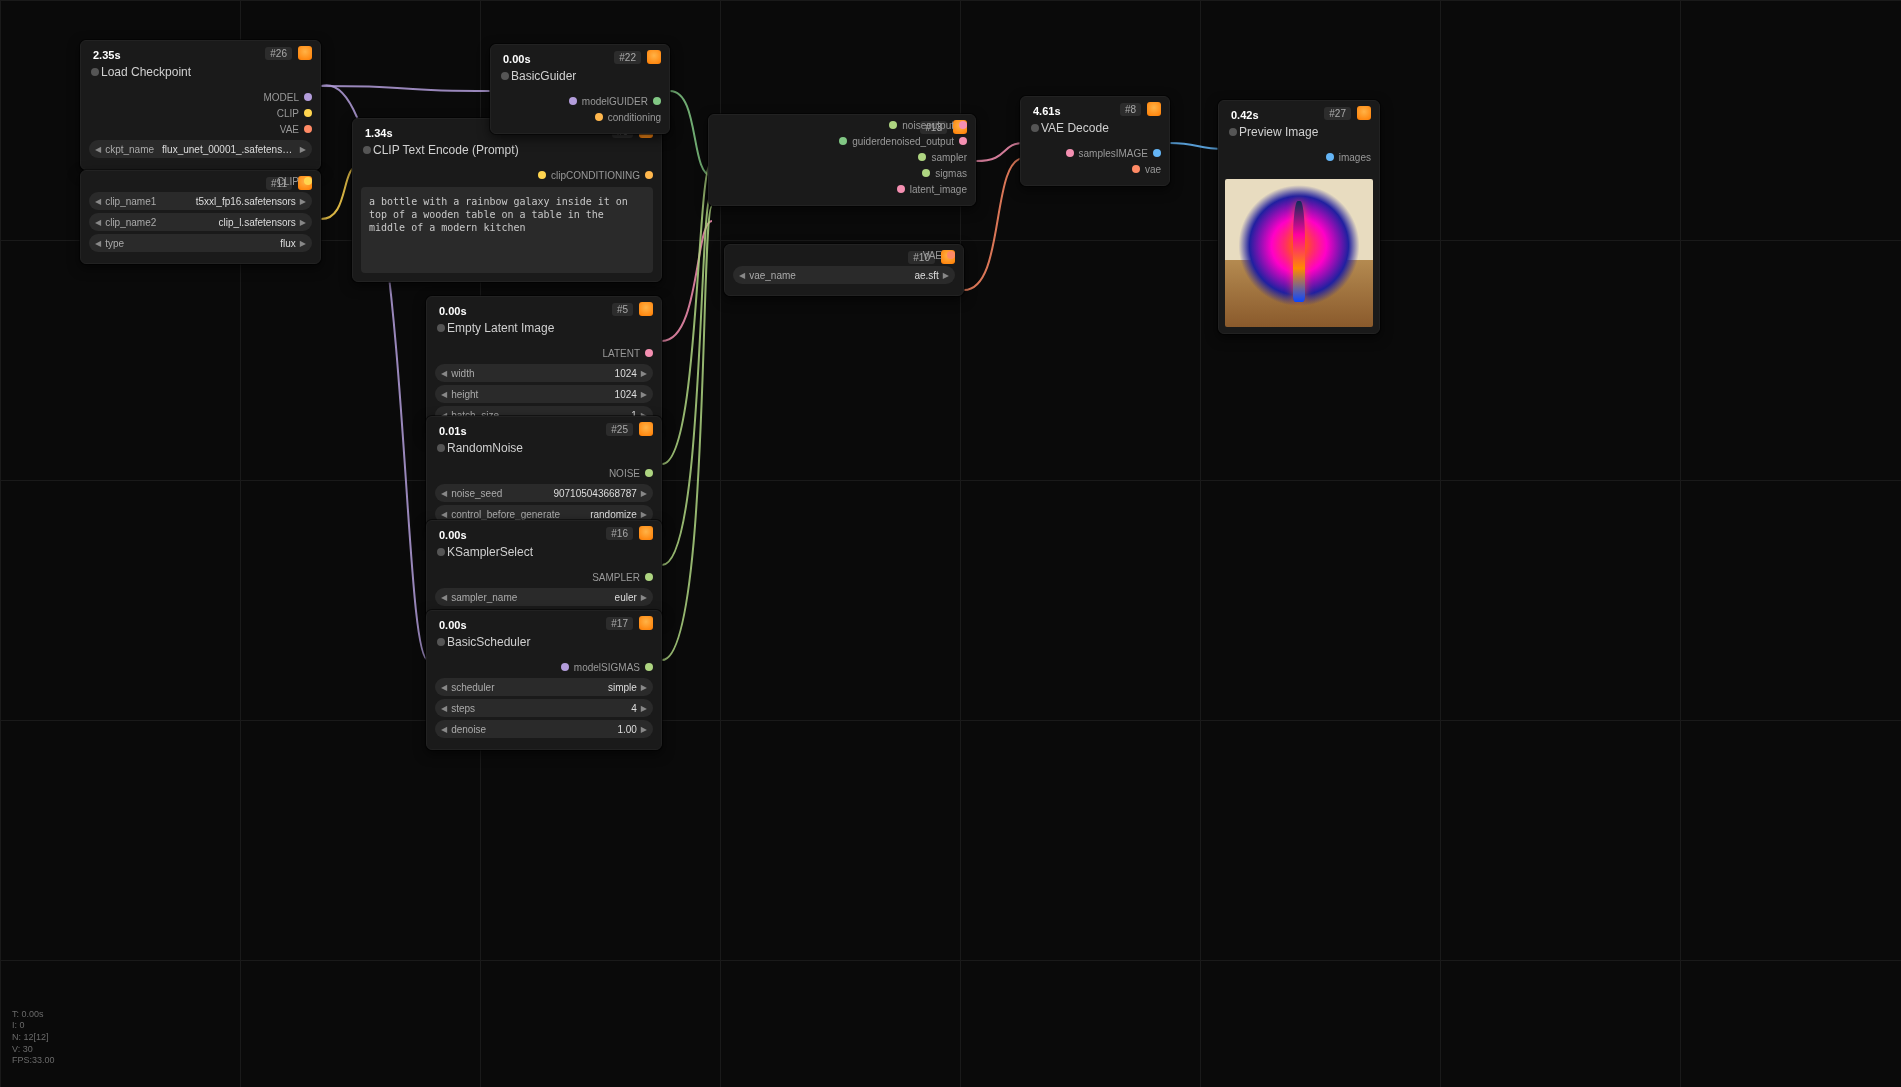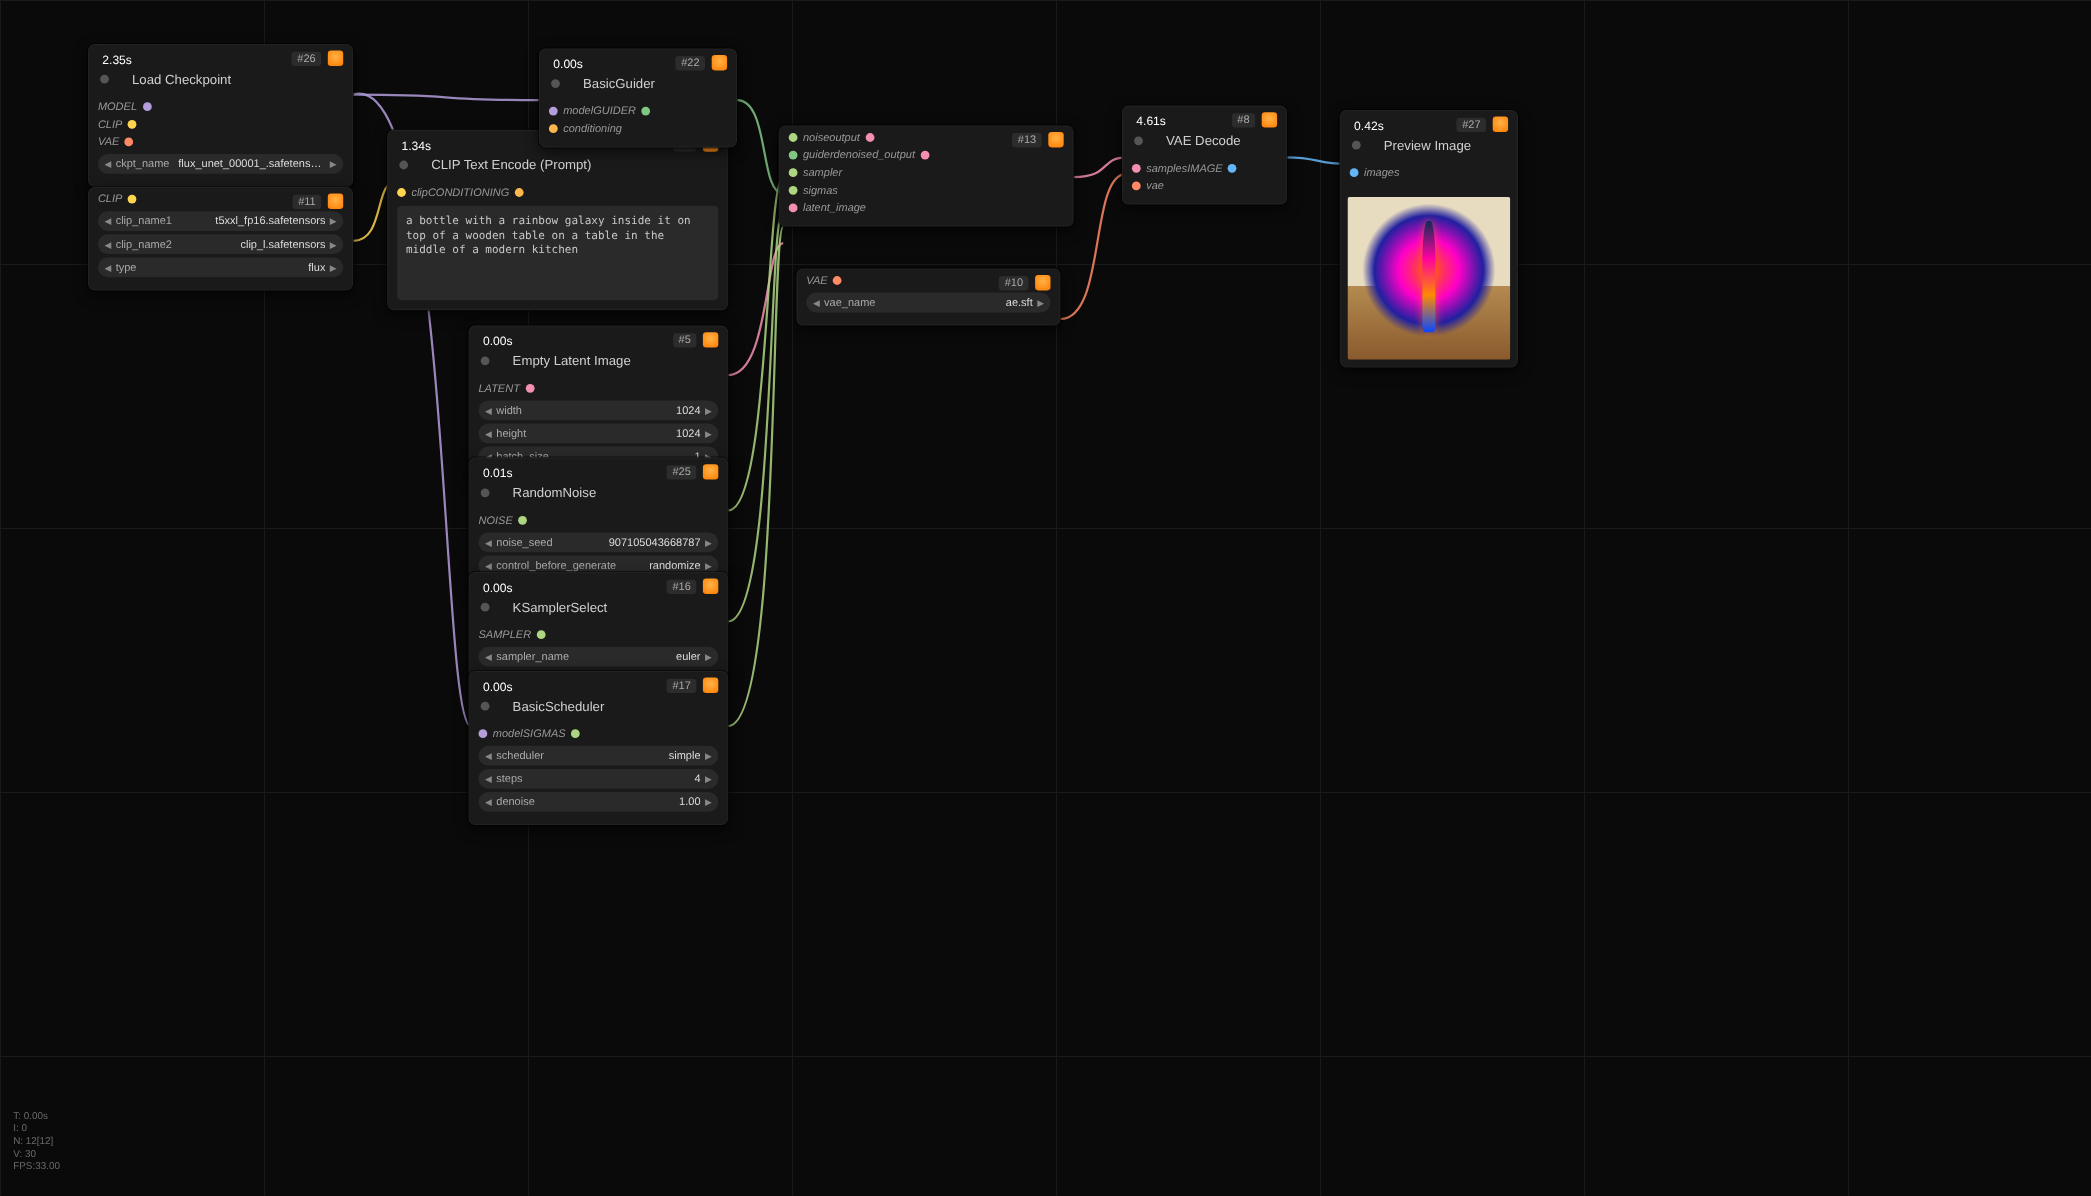--- a/index.html
+++ b/index.html
@@ -31,26 +31,26 @@
     position: absolute;
     background: #1a1a1a;
     border: 1px solid #222;
     border-radius: 6px;
     box-shadow: 0 0 0 1px rgba(0,0,0,.5), 0 4px 12px rgba(0,0,0,.6);
   }
   .node-header {
     padding: 6px 10px 2px 10px;
   }
   .node-time {
-    font-size: 11px; font-weight: normal; color:#fff;
+    font-size: 11px; font-weight: bold; color:#fff;
     margin: 2px 0 2px 2px;
     display:block;
   }
   .node-title-row {
-    display:flex; align-items:center; gap:21px;
+    display:flex; align-items:center; gap:2px;
     color:#d0d0d0; font-size:12px;
     padding: 2px 0 6px 0;
   }
   .node-title-dot {
     width:8px; height:8px; border-radius:50%;
     background:#555; display:inline-block;
   }
   .badge-row{
     position:absolute; top:5px; right:8px;
     display:flex; gap:6px; align-items:center;
@@ -59,24 +59,23 @@
     background:#2c2c2c; border-radius:3px; font-size:10px; color:#aaa; padding:1px 5px;
   }
   .fox{
     width:14px; height:14px; border-radius:3px;
     background: radial-gradient(circle at 50% 40%, #ffb347, #ff7b00);
     display:inline-block;
   }
   .node-body { padding: 2px 8px 8px 8px; }
 
   .slot-row {
-    display:flex; justify-content:flex-start; align-items:center;
+    display:flex; justify-content:flex-end; align-items:center;
     font-size:10px; color:#999; height:16px;
     position:relative;
-    font-style:italic;
   }
   .slot-left,.slot-right{ display:flex; align-items:center; gap:5px;}
   .slot-dot{ width:8px; height:8px; border-radius:50%; }
 
   .widget {
     background:#2a2a2a;
     border-radius:10px;
     height:18px;
     margin:3px 0;
     display:flex; align-items:center; justify-content:space-between;

